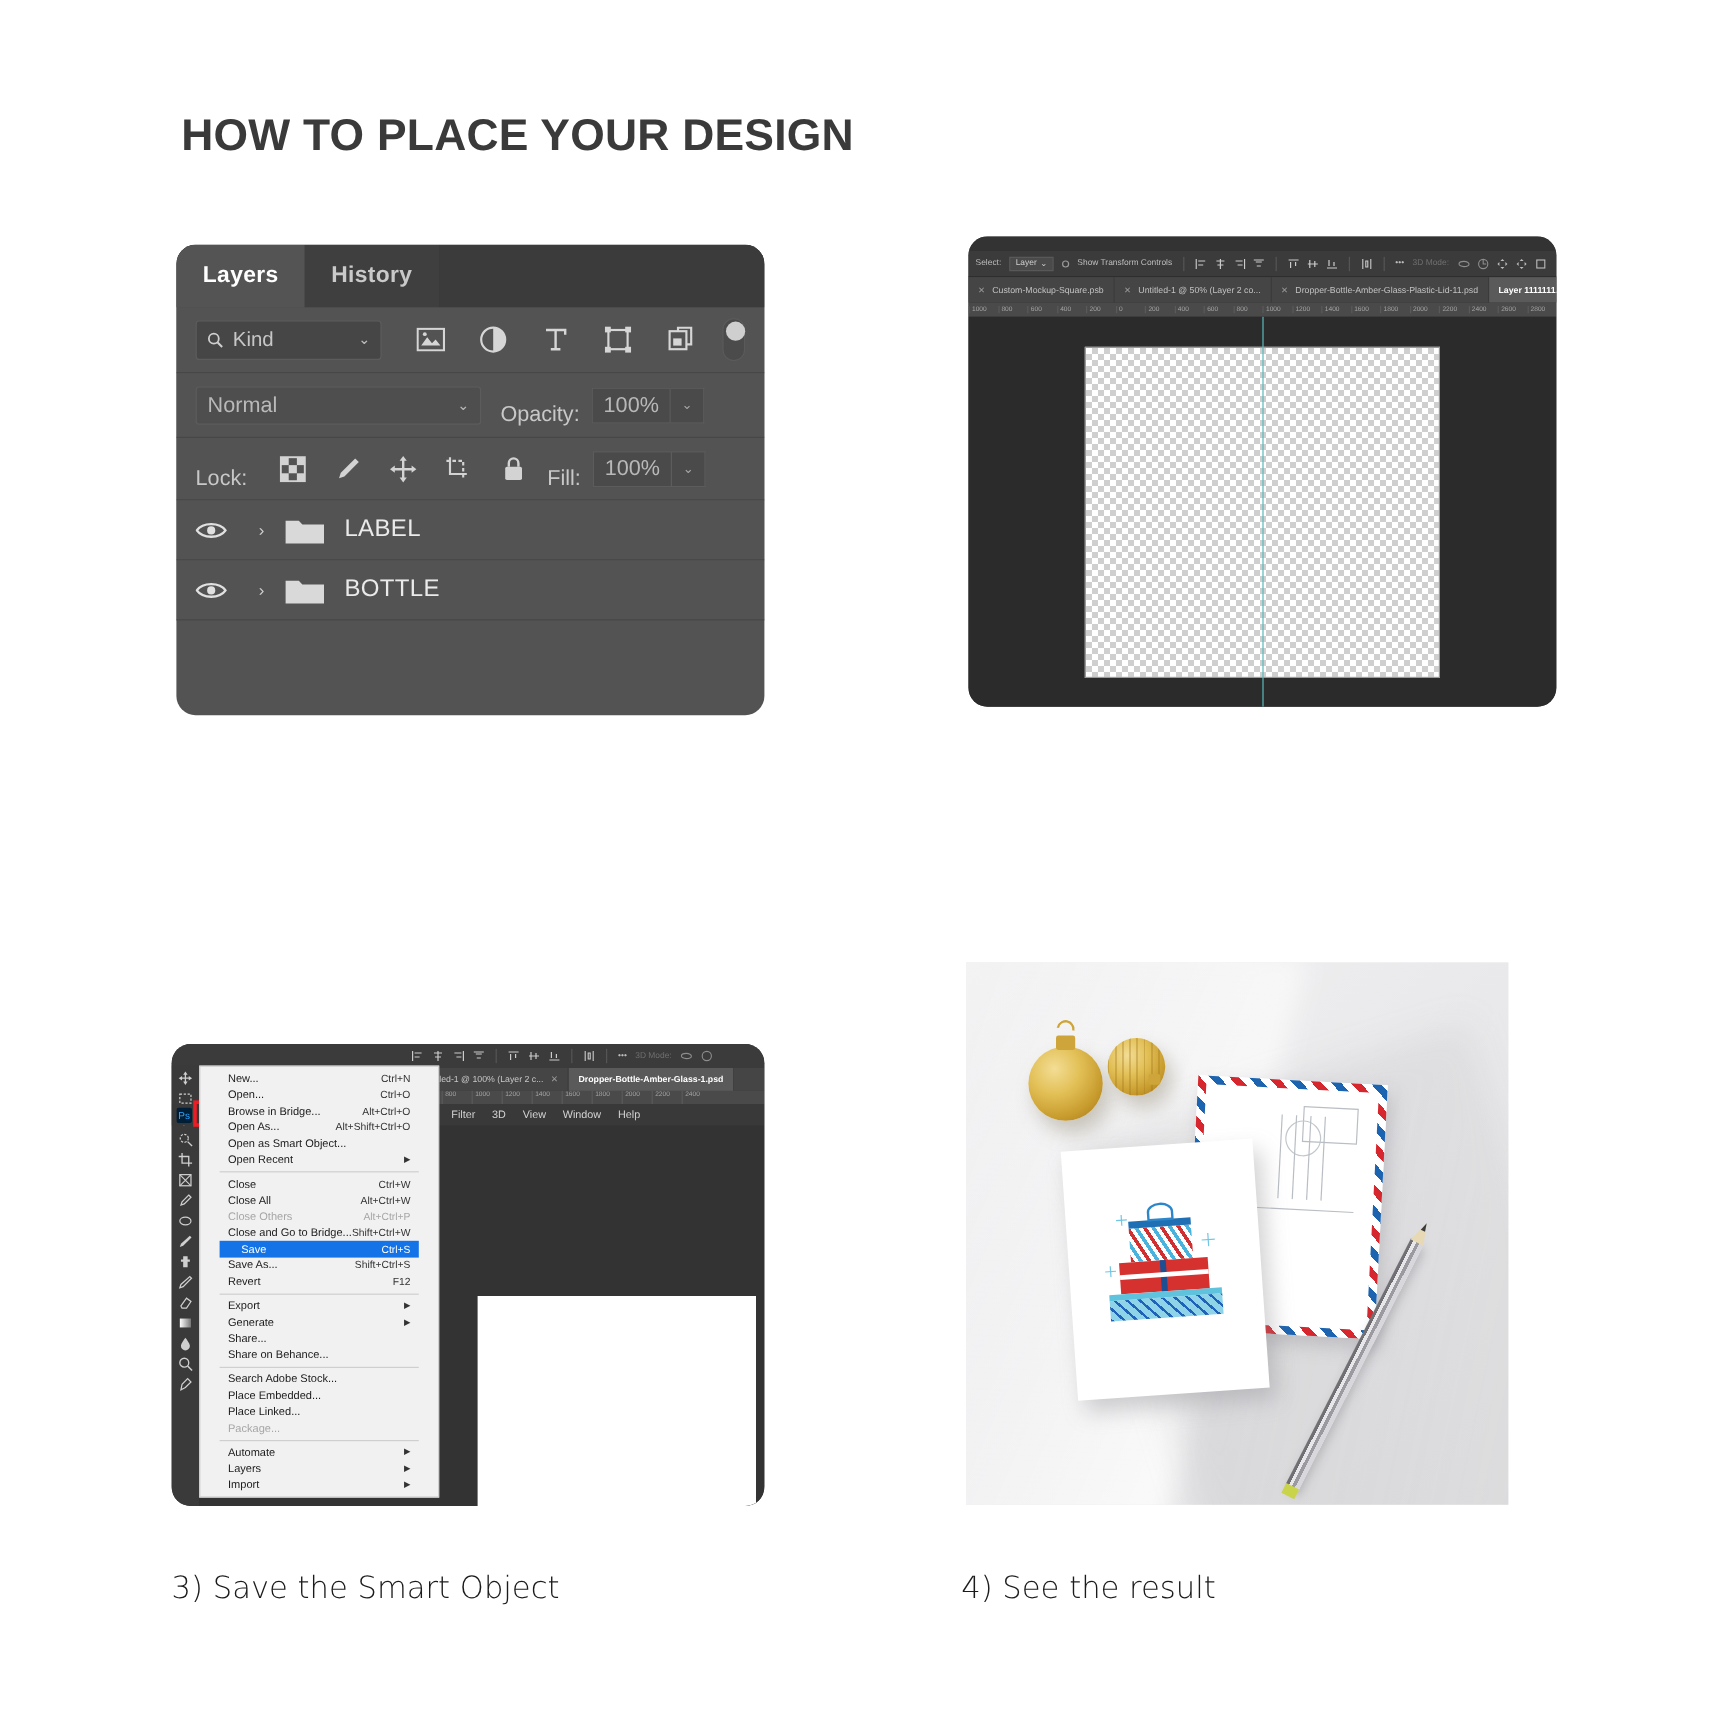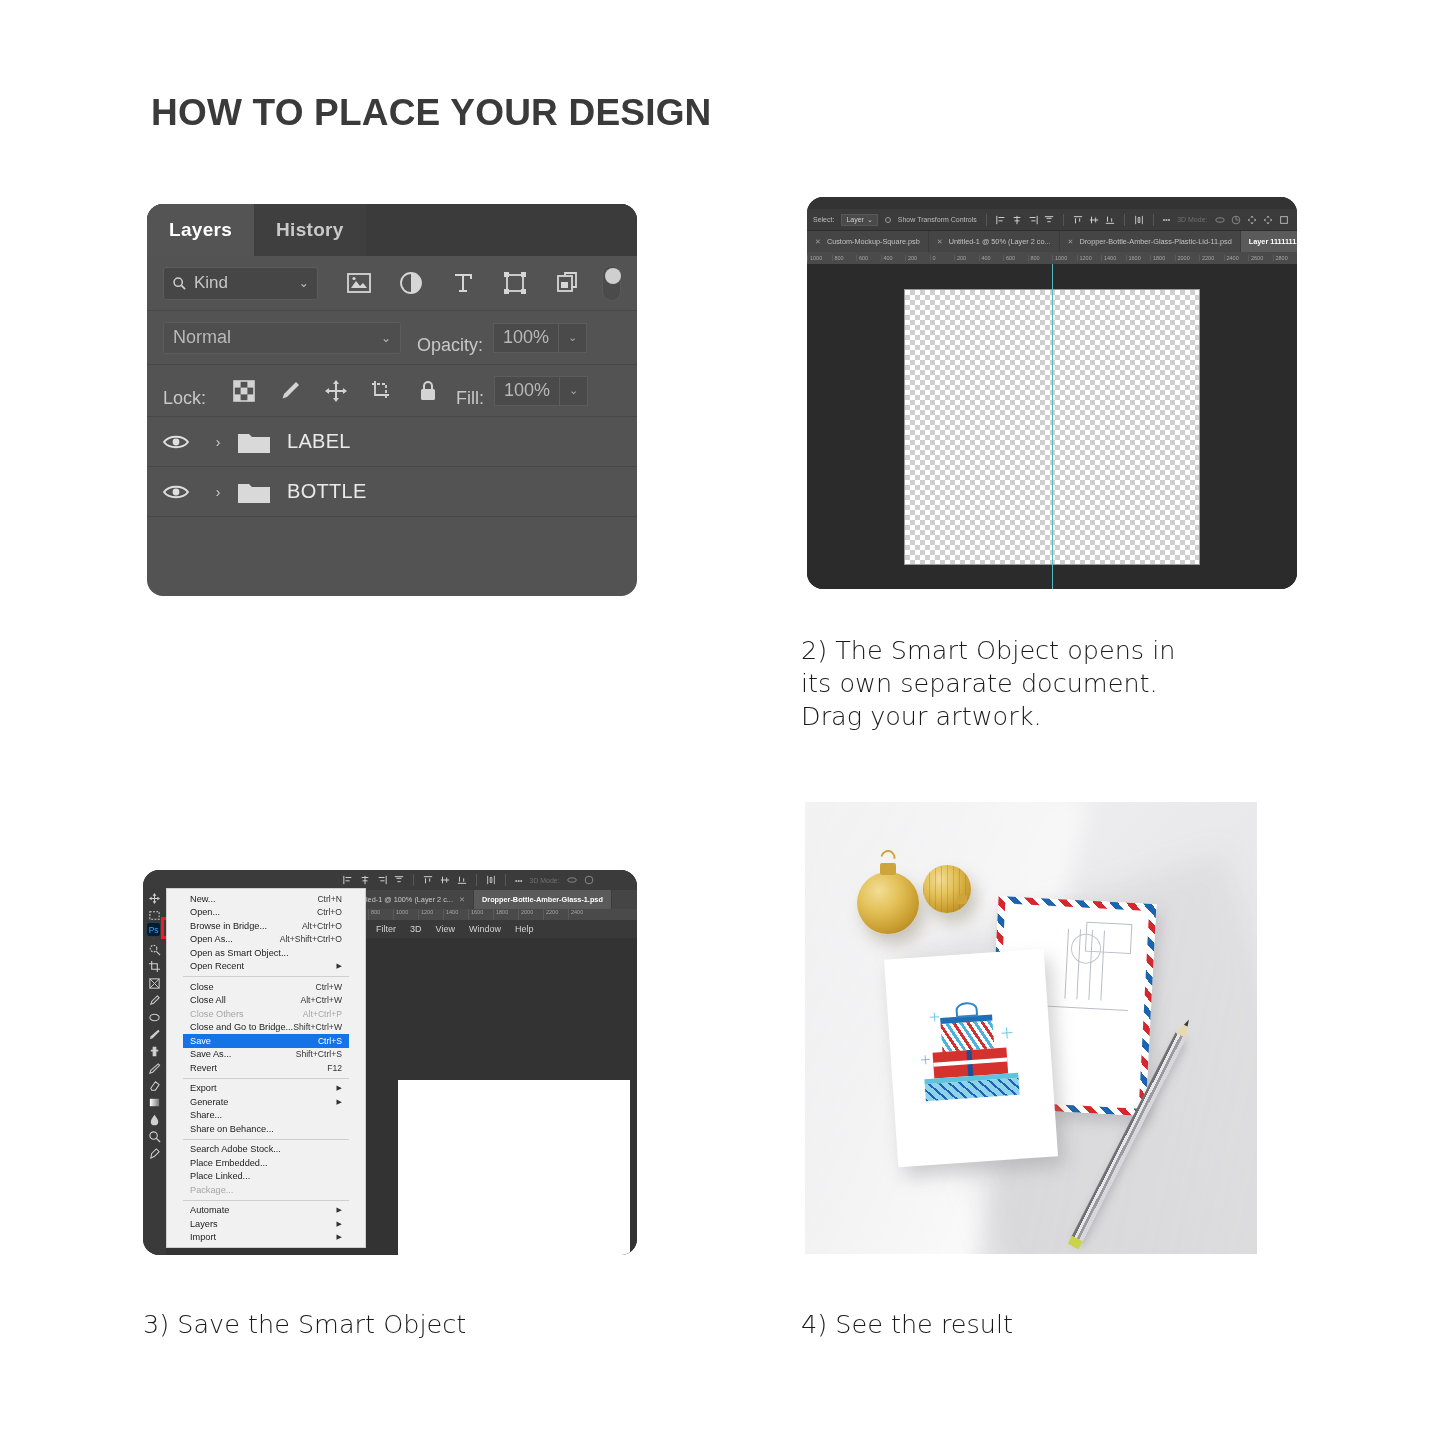--- a/index.html
+++ b/index.html
@@ -236,21 +236,21 @@
     position: absolute; left: 23px; top: 18px; width: 200px;
     background: #f1f1f1; z-index: 10; padding: 3px 16px;
     font-size: 9.2px; color: #1b1b1b; border: 1px solid #cfcfcf;
   }
   .mi { display: flex; align-items: center; height: 13.5px; padding: 0 7px; }
   .mi .m-label { flex: 1; white-space: nowrap; }
   .mi .m-key { color: #333; font-size: 8.6px; }
   .mi .m-arrow { font-size: 7px; color: #333; }
   .mi.disabled .m-label, .mi.disabled .m-key { color: #a6a6a6; }
   .mi.selected { background: #1473e6; }
-  .mi.selected .m-label, .mi.selected .m-key { color: #ffffff; }
+  .mi.selected .m-label, .mi.selected .m-key { color: #ffffff; margin-left: 11px; }
   .m-sep { height: 1px; background: #cfcfcf; margin: 3px 0; }
 
   
   .panel4 {
     position: absolute; left: 805px; top: 802px;
     width: 452px; height: 452px; overflow: hidden;
     background: #ececed;
   }
   .ph-bg { position: absolute; inset: 0; background: linear-gradient(135deg,#f3f3f4 0%,#eaeaec 45%,#e2e2e4 100%); }
   .ph-shadow-diag {
@@ -577,23 +577,20 @@
         <span>2600</span>
         <span>2800</span>
       </div>
 
     <div class="p2-canvas">
       <div class="p2-art"></div>
       <div class="p2-guide"></div>
     </div>
   </div>
 
-  <div class="caption cap2">2) The Smart Object opens in
-     its own separate document.
-     Drag your artwork.</div>
 
   <div class="panel3">
 
     <div class="p3-optionsbar">
       <svg class="p2-ic" viewBox="0 0 12 12">
           <path d="M1 1 V11 M3 3 H10 M3 7 H8" stroke="#ccc" stroke-width="1.2" fill="none"></path>
         </svg>
       <svg class="p2-ic" viewBox="0 0 12 12">
           <path d="M6 1 V11 M2 3 H10 M3 7 H9" stroke="#ccc" stroke-width="1.2" fill="none"></path>
         </svg>

